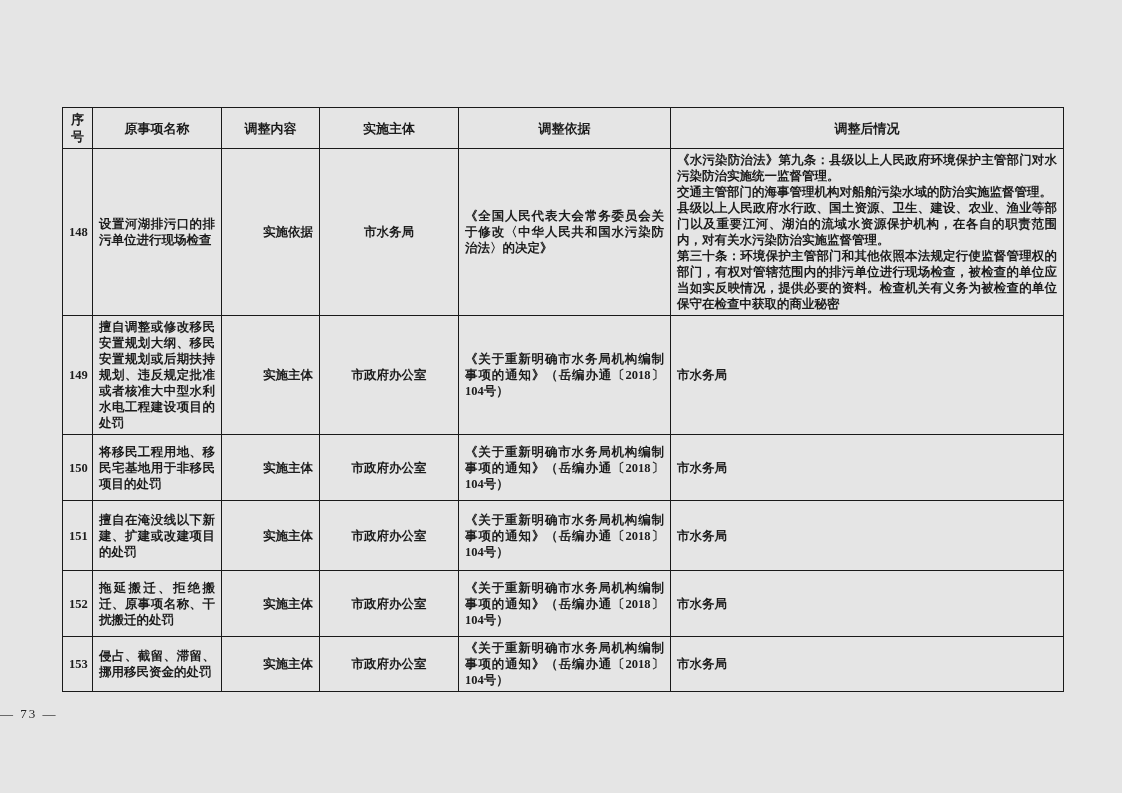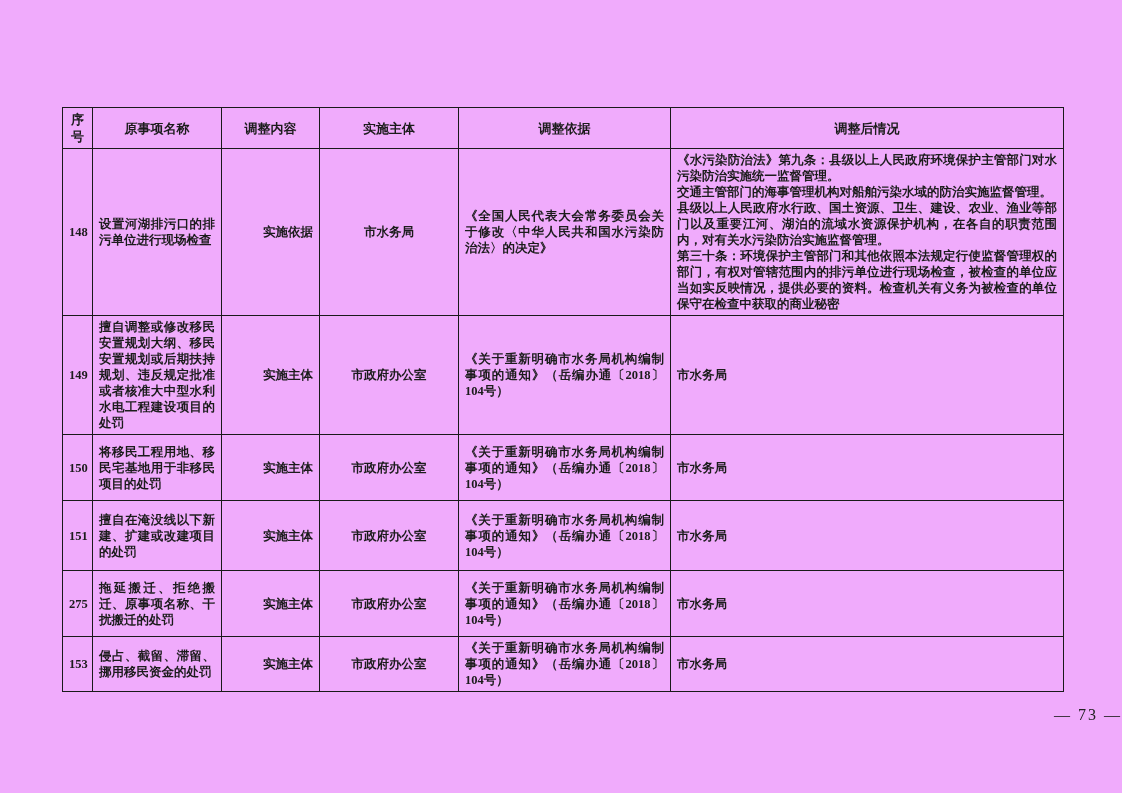--- a/index.html
+++ b/index.html
@@ -6,21 +6,21 @@
   html, body {
     margin: 0; padding: 0;
     width: 1122px; height: 793px;
     background: #ffffff;
     font-family: "Liberation Serif", serif;
     color: #1c1c1c;
   }
   .page {
     position: relative;
     width: 1122px; height: 793px;
-    background: #f0abfc;
+    background: #e5e5e5;
     overflow: hidden;
   }
   table.doc-table {
     position: absolute;
     left: 62px; top: 107px;
     width: 1001px;
     border-collapse: collapse;
     table-layout: fixed;
   }
   .doc-table th, .doc-table td {
@@ -43,22 +43,22 @@
   .c-no      { text-align: center; padding: 3px 2px; margin-left: 24px; }
   .c-name    { text-align: justify; padding: 3px 7px; margin-left: 30px; }
   .c-adjust  { text-align: right; }
   .c-subject { text-align: center; }
   .c-basis   { text-align: justify; padding: 3px 8px; }
   .c-after   { text-align: justify; padding: 3px 7px; white-space: pre-line; line-height: 15.6px; font-size: 12.3px; }
   .footer {
     position: absolute;
     left: 0; top: 706px;
     width: 1122px;
-    text-align: right;
-    font-size: 16px;
+    text-align: left;
+    font-size: 13px;
     letter-spacing: 2px;
     color: #222;
   }
 </style>
 </head>
 <body>
 
 <div class="page">
 
   <table class="doc-table">
@@ -110,21 +110,21 @@
       </tr>
       <tr style="height:70px">
         <td class="c-no">151</td>
         <td class="c-name">擅自在淹没线以下新建、扩建或改建项目的处罚</td>
         <td class="c-adjust">实施主体</td>
         <td class="c-subject">市政府办公室</td>
         <td class="c-basis">《关于重新明确市水务局机构编制事项的通知》（岳编办通〔2018〕104号）</td>
         <td class="c-after">市水务局</td>
       </tr>
       <tr style="height:66px">
-        <td class="c-no">275</td>
+        <td class="c-no">152</td>
         <td class="c-name">拖延搬迁、拒绝搬迁、原事项名称、干扰搬迁的处罚</td>
         <td class="c-adjust">实施主体</td>
         <td class="c-subject">市政府办公室</td>
         <td class="c-basis">《关于重新明确市水务局机构编制事项的通知》（岳编办通〔2018〕104号）</td>
         <td class="c-after">市水务局</td>
       </tr>
       <tr style="height:50px">
         <td class="c-no">153</td>
         <td class="c-name">侵占、截留、滞留、挪用移民资金的处罚</td>
         <td class="c-adjust">实施主体</td>

